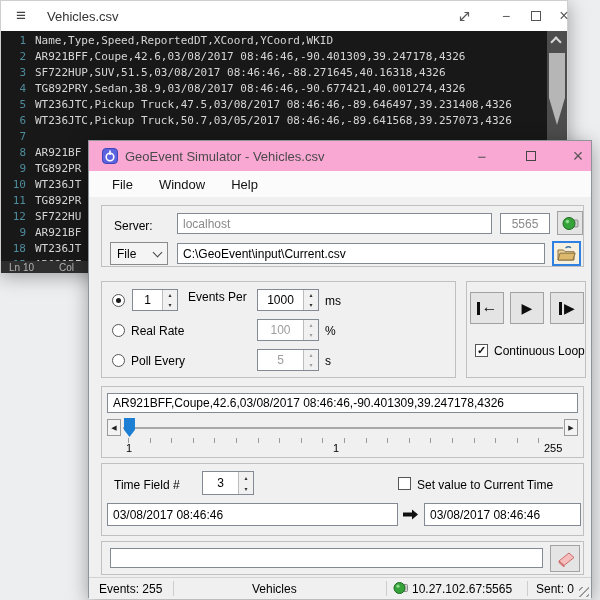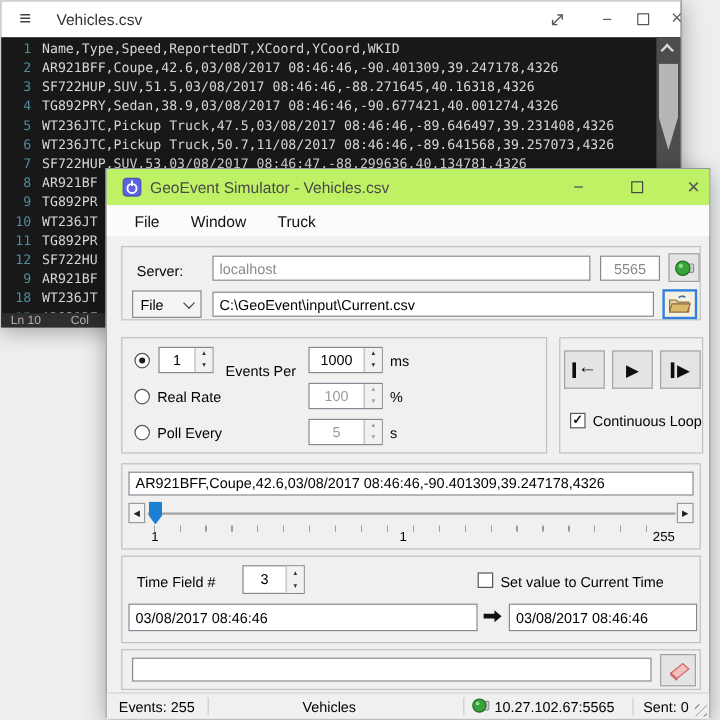--- a/index.html
+++ b/index.html
@@ -19,21 +19,21 @@
   .enum{width:25px;flex:none;text-align:right;color:#4e8b9b;}
   .etext{margin-left:9px;color:#d6d6d6;}
   #escroll{position:absolute;left:546px;top:30px;width:20px;height:230px;background:#4d4d4d;}
   #escroll .chev{position:absolute;left:5px;top:7px;width:8px;height:8px;border-left:2px solid #d8d8d8;border-top:2px solid #d8d8d8;transform:rotate(45deg);}
   #escroll .thumb{position:absolute;left:2px;top:22px;width:16px;height:72px;background:#b6b6b6;}
   #editor .ebar{position:absolute;left:0;top:260px;width:100%;height:12px;background:#2e2e2e;color:#b3b3b3;font-size:10px;}
   #editor .ebar span{position:absolute;top:1px;}
 
   
   #sim{left:88px;top:140px;width:504px;height:458px;background:#f0f0f0;border:1px solid #8f9499;z-index:2;}
-  #sim .tbar{position:absolute;left:0;top:0;right:0;height:30px;background:#bef264;}
+  #sim .tbar{position:absolute;left:0;top:0;right:0;height:30px;background:#f9a8d4;}
   #sim .tbar .title{position:absolute;left:36px;top:8px;font-size:13px;color:#4a4a4a;white-space:nowrap;}
   .swbtn{position:absolute;top:0;width:30px;height:30px;display:flex;align-items:center;justify-content:center;color:#555;}
   .sq{width:10px;height:10px;border:1px solid #555;display:block;}
   #sim .menubar{position:absolute;left:0;top:30px;right:0;height:26px;background:#fbfbfb;display:flex;align-items:center;padding-left:10px;}
   .mi{padding:5px 13px;font-size:13px;color:#111;}
 
   .gb{position:absolute;border:1px solid #c0c0c0;}
   .lbl{position:absolute;font-size:12px;color:#000;white-space:nowrap;}
   .tb{position:absolute;background:#fff;border:1px solid #848a93;font-size:12px;color:#000;
       display:flex;align-items:center;padding:0 5px;white-space:nowrap;overflow:hidden;}
@@ -90,22 +90,22 @@
           <span class="sq"></span>
         </span>
       <span class="ewbtn" style="left:550px;font-size:16px">×</span>
     </div>
     <div class="content">
         <div class="erow"><span class="enum">1</span><span class="etext">Name,Type,Speed,ReportedDT,XCoord,YCoord,WKID</span></div>
         <div class="erow"><span class="enum">2</span><span class="etext">AR921BFF,Coupe,42.6,03/08/2017 08:46:46,-90.401309,39.247178,4326</span></div>
         <div class="erow"><span class="enum">3</span><span class="etext">SF722HUP,SUV,51.5,03/08/2017 08:46:46,-88.271645,40.16318,4326</span></div>
         <div class="erow"><span class="enum">4</span><span class="etext">TG892PRY,Sedan,38.9,03/08/2017 08:46:46,-90.677421,40.001274,4326</span></div>
         <div class="erow"><span class="enum">5</span><span class="etext">WT236JTC,Pickup Truck,47.5,03/08/2017 08:46:46,-89.646497,39.231408,4326</span></div>
-        <div class="erow"><span class="enum">6</span><span class="etext">WT236JTC,Pickup Truck,50.7,11/08/2017 08:46:46,-89.641568,39.257073,4326</span></div>
-        <div class="erow"><span class="enum">7</span><span class="etext">SF722HUP,SUV,53,03/08/2017 08:46:47,-88.299636,40.134781,4326</span></div>
+        <div class="erow"><span class="enum">6</span><span class="etext">WT236JTC,Pickup Truck,50.7,03/05/2017 08:46:46,-89.641568,39.257073,4326</span></div>
+        <div class="erow"><span class="enum">7</span></div>
         <div class="erow"><span class="enum">8</span><span class="etext">AR921BF</span></div>
         <div class="erow"><span class="enum">9</span><span class="etext">TG892PR</span></div>
         <div class="erow"><span class="enum">10</span><span class="etext">WT236JT</span></div>
         <div class="erow"><span class="enum">11</span><span class="etext">TG892PR</span></div>
         <div class="erow"><span class="enum">12</span><span class="etext">SF722HU</span></div>
         <div class="erow"><span class="enum">9</span><span class="etext">AR921BF</span></div>
         <div class="erow"><span class="enum">18</span><span class="etext">WT236JT</span></div>
         <div class="erow"><span class="enum">15</span><span class="etext">AR921BF</span></div>
       </div>
     <div id="escroll">
@@ -131,21 +131,21 @@
       <span class="swbtn" style="left:378px;font-size:15px">−</span>
       <span class="swbtn" style="left:427px">
           <span class="sq" style="border-color:#444"></span>
         </span>
       <span class="swbtn" style="left:474px;font-size:18px">×</span>
     </div>
 
     <div class="menubar">
       <span class="mi">File</span>
       <span class="mi">Window</span>
-      <span class="mi">Truck</span>
+      <span class="mi">Help</span>
     </div>
 
     <div class="gb" style="left:12px;top:64px;width:483px;height:62px">
       <span class="lbl" style="left:12px;top:13px">Server:</span>
       <div class="tb dis" style="left:75px;top:7px;width:315px;height:21px">localhost</div>
       <div class="tb dis ctr" style="left:398px;top:7px;width:50px;height:21px">5565</div>
       <div class="btn" style="left:455px;top:5px;width:26px;height:24px">
         <svg width="17" height="15" viewBox="0 0 17 15">
             <rect x="11" y="4" width="5" height="7" rx="1" fill="#cfcfcf" stroke="#8d8d8d"></rect>
             <circle cx="7" cy="7.5" r="6" fill="#35a23a" stroke="#1d6b22"></circle>
@@ -168,21 +168,21 @@
 
     <div class="gb" style="left:12px;top:140px;width:355px;height:97px">
       <span class="radio sel" style="left:10px;top:12px"></span>
       <div class="spin" style="left:30px;top:7px;width:46px;height:22px">
         <span class="v">1</span>
         <span class="btns">
             <span>▴</span>
             <span>▾</span>
           </span>
       </div>
-      <span class="lbl" style="left:86px;top:20px">Events Per</span>
+      <span class="lbl" style="left:86px;top:8px">Events Per</span>
       <div class="spin" style="left:155px;top:7px;width:62px;height:22px">
         <span class="v">1000</span>
         <span class="btns">
             <span>▴</span>
             <span>▾</span>
           </span>
       </div>
       <span class="lbl" style="left:223px;top:12px">ms</span>
 
       <span class="radio" style="left:10px;top:42px"></span>

